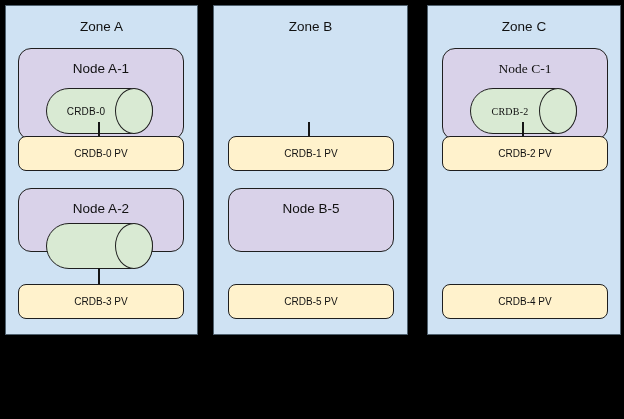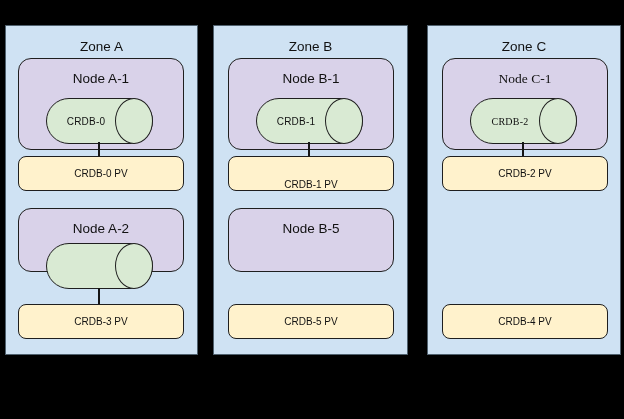--- a/index.html
+++ b/index.html
@@ -15,33 +15,32 @@
   *{box-sizing:border-box;margin:0;padding:0;}
   html,body{background:var(--bg);}
   body{font-family:"Liberation Sans", sans-serif;color:var(--text);}
   .canvas{
     position:relative;width:624px;height:419px;background:var(--bg);overflow:hidden;
   }
   .zone{
     position:absolute;top:5px;height:330px;
     background:var(--zone-fill);
     border:1px solid var(--zone-border);
-    margin-top:20px;
   }
   .zone-title{
     position:absolute;left:0;right:0;top:14px;
     text-align:center;font-size:13.5px;line-height:14px;
   }
   .node{
     position:absolute;left:12px;width:166px;
     background:var(--node-fill);
     border:1px solid var(--shape-border);
     border-radius:13px;
   }
-  .node1{top:32px;height:92px;}
+  .node1{top:42px;height:92px;}
   .node2{top:182px;height:64px;}
   .node-title{
     position:absolute;left:0;right:0;top:13px;
     text-align:center;font-size:13.5px;line-height:14px;
   }
   .cyl{
     position:absolute;left:27px;width:107px;height:46px;
     background:var(--db-fill);
     border:1px solid var(--shape-border);
     border-radius:23px;
@@ -103,29 +102,22 @@
     </div>
     <div class="connector conn2"></div>
     <div class="pv pv2">
       <span>CRDB-3 PV</span>
     </div>
   </div>
 
   <div class="zone" style="left:213px;width:195px;">
     <div class="zone-title">Zone B</div>
 
-    <div class="node node1" style="left:14px;">
-      <div class="node-title">Node B-1</div>
-      <div class="cyl">
-        <span class="cyl-end"></span>
-        <span class="cyl-label">CRDB-1</span>
-      </div>
-    </div>
     <div class="connector conn1" style="left:94px;"></div>
-    <div class="pv pv1" style="left:14px;align-items:flex-end;">
+    <div class="pv pv1" style="left:14px;">
       <span>CRDB-1 PV</span>
     </div>
 
     <div class="node node2" style="left:14px;">
       <div class="node-title">Node B-5</div>
     </div>
     <div class="pv pv2" style="left:14px;">
       <span>CRDB-5 PV</span>
     </div>
   </div>

